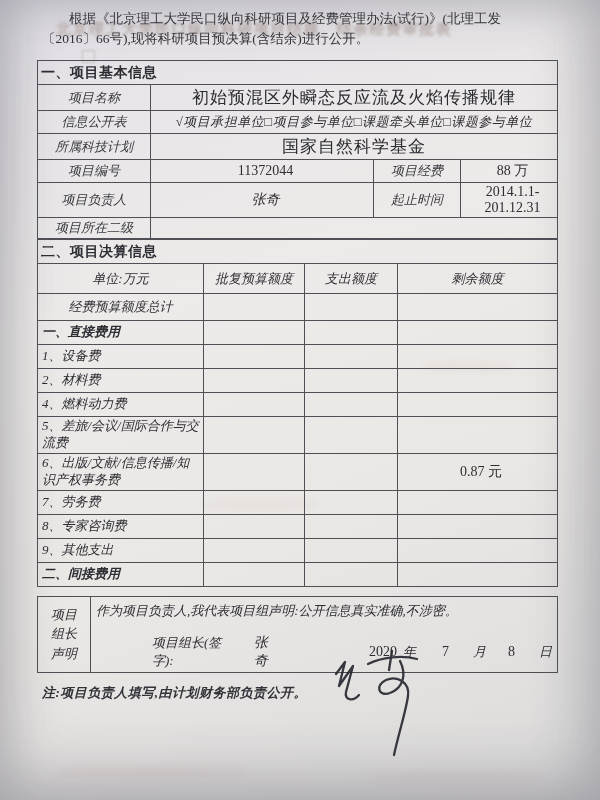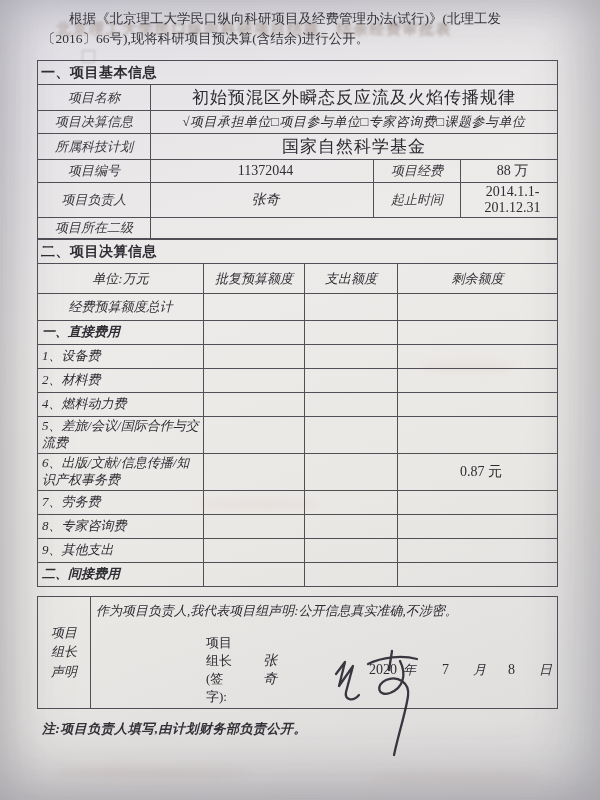--- a/index.html
+++ b/index.html
@@ -60,21 +60,21 @@
   .t2 tr td.c-label{font-style:italic;line-height:1.3;}
   .t2 .r-cat td{height:21px;font-weight:600;}
   .t2 .r-item td{height:21px;}
   .t2 .r-tall td{height:29px;}
   .t3{margin-top:9px;}
   .t3 td{padding:2px 5px;}
   .d-label{text-align:center;font-style:italic;line-height:1.5;font-size:13px;}
   .d-body{height:56px;vertical-align:top;}
   .statement{font-size:13px;font-style:italic;margin-top:3px;}
   .signline{display:flex;align-items:center;margin-top:14px;font-size:13px;}
-  .signline .slabel{margin-left:110px;}
+  .signline .slabel{margin-left:56px;font-style:italic;}
   .signline .sname{margin-left:26px;font-style:italic;font-size:14px;}
   .signline .yr{margin-left:92px;font-size:14px;}
   .signline .u{margin-left:6px;font-style:italic;}
   .signline .mo{margin-left:26px;font-size:14px;}
   .signline .dy{margin-left:22px;font-size:14px;}
   .signline .u2{margin-left:24px;font-style:italic;}
   .note{
     position:relative;z-index:2;margin:11px 0 0 42px;
     font-size:13px;font-weight:bold;font-style:italic;color:#333238;letter-spacing:.5px;
   }
@@ -103,22 +103,22 @@
       </colgroup>
     <tbody>
         <tr class="sec">
       <td colspan="4">一、项目基本信息</td>
     </tr>
     <tr class="r-name">
       <td class="lab">项目名称</td>
       <td colspan="3" class="big">初始预混区外瞬态反应流及火焰传播规律</td>
     </tr>
     <tr class="r-role">
-      <td class="lab">项目决算信息</td>
-      <td colspan="3" class="mid kai">√项目承担单位□项目参与单位□专家咨询费□课题参与单位</td>
+      <td class="lab">信息公开表</td>
+      <td colspan="3" class="mid kai">√项目承担单位□项目参与单位□课题牵头单位□课题参与单位</td>
     </tr>
     <tr class="r-prog">
       <td class="lab">所属科技计划</td>
       <td colspan="3" class="big">国家自然科学基金</td>
     </tr>
     <tr class="r-num">
       <td class="lab">项目编号</td>
       <td class="num">11372044</td>
       <td class="lab">项目经费</td>
       <td class="num">88 万</td>

